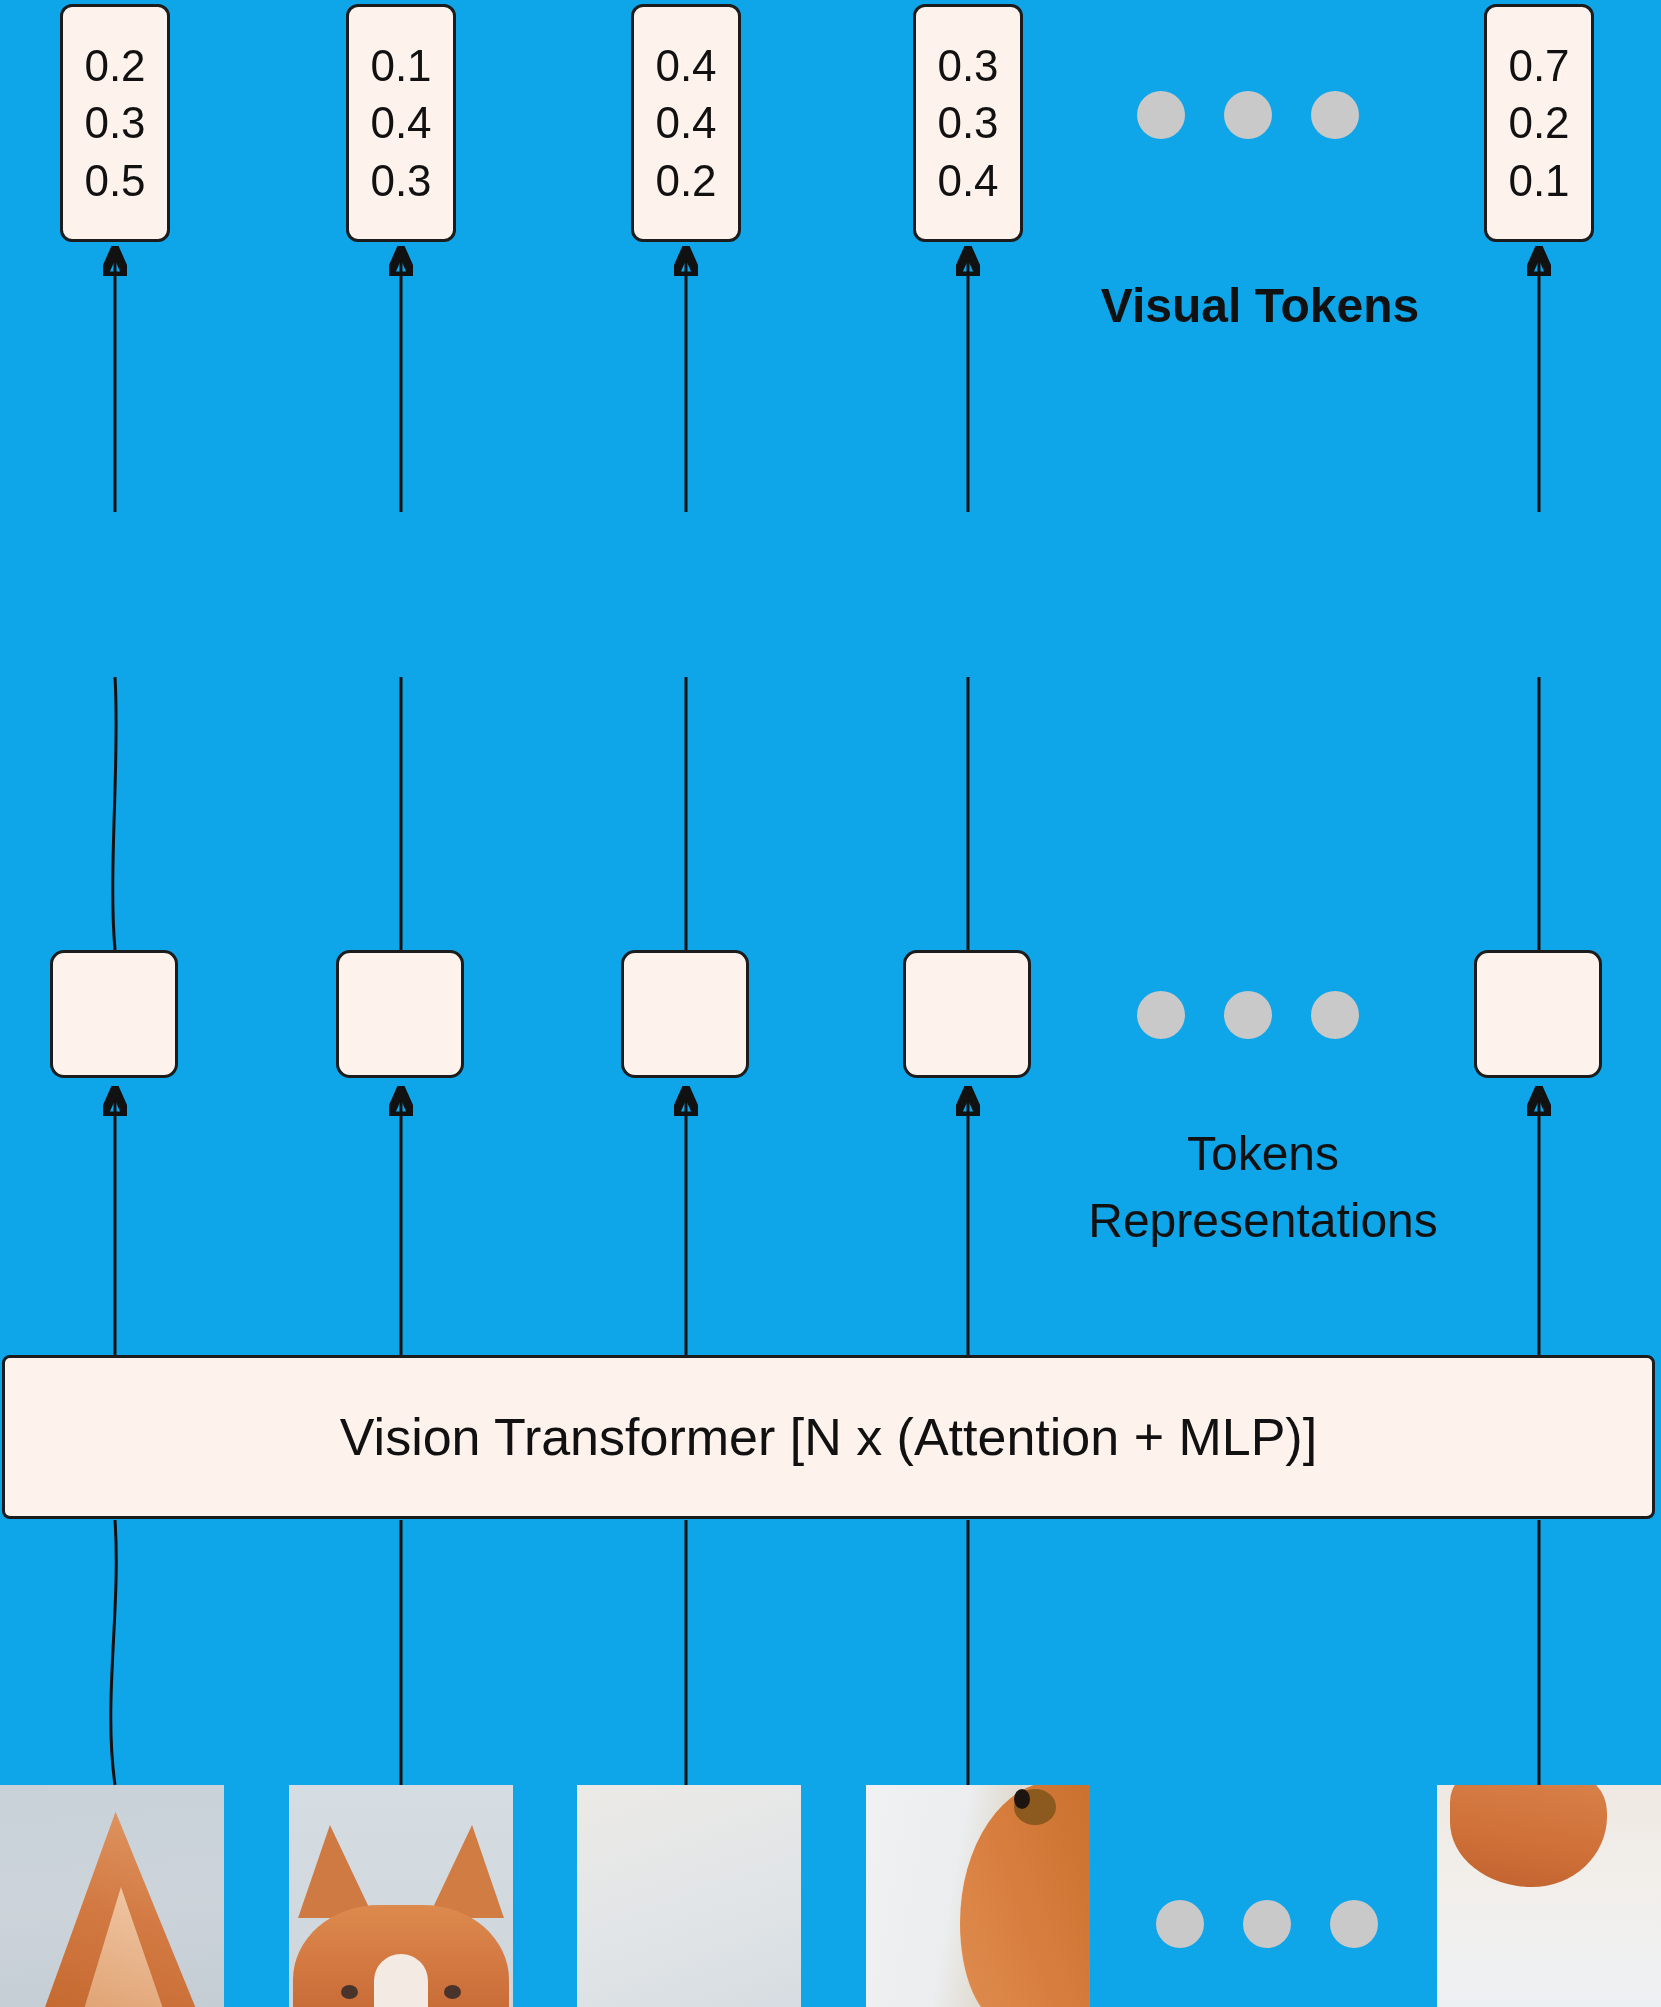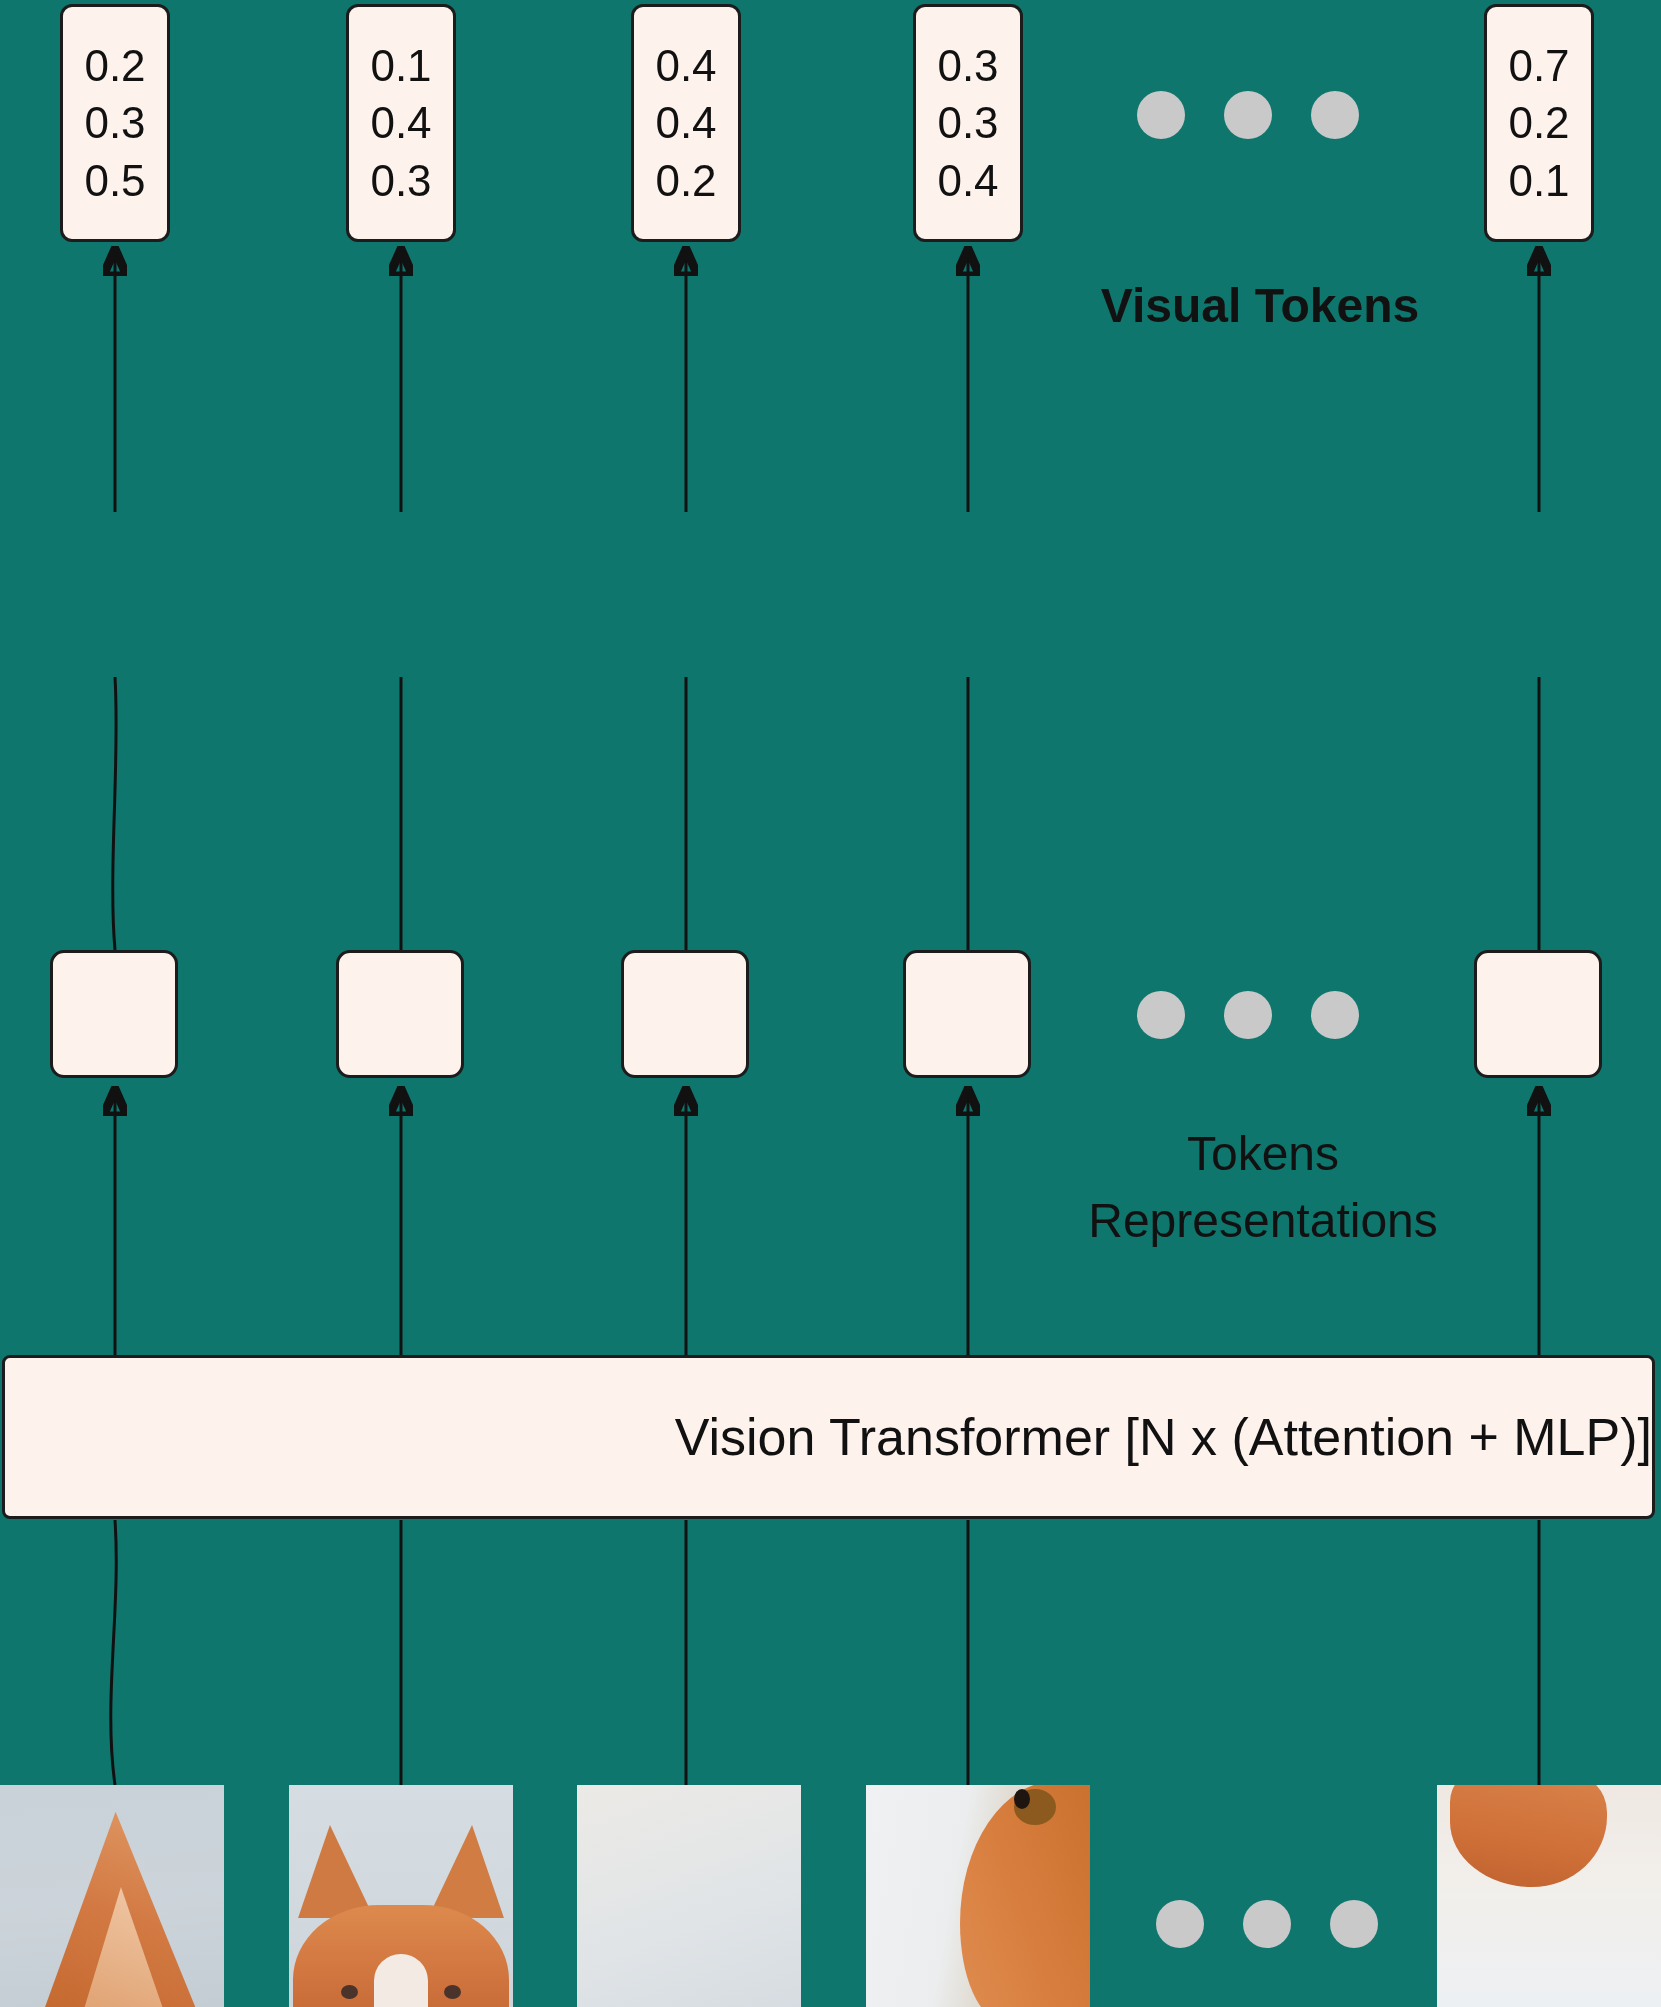--- a/index.html
+++ b/index.html
@@ -1,20 +1,20 @@
 <!DOCTYPE html>
 <html><head>
 <meta charset="utf-8">
 <style>
   * { margin:0; padding:0; box-sizing:border-box; }
   html,body { background:#ffffff; }
   .canvas {
     position:relative;
     width:1661px; height:2007px;
-    background:#0f766e;
+    background:#0ea5e9;
     overflow:hidden;
     font-family:"Liberation Sans", sans-serif;
     color:#111111;
   }
   .arrows { position:absolute; left:0; top:0; width:1661px; height:2007px; pointer-events:none; }
   .arrows path { fill:none; stroke:#111111; stroke-width:3; }
 
   .token-box {
     position:absolute; top:4px; width:110px; height:238px;
     background:#fdf2ec; border:3px solid #1c1c1c; border-radius:12px;
@@ -23,21 +23,21 @@
   }
   .tb1{left:60px;} .tb2{left:346px;} .tb3{left:631px;} .tb4{left:913px;} .tb5{left:1484px;align-items:center;}
 
   .bigbox {
     position:absolute; left:2px; width:1653px; height:164px;
     background:#fdf2ec; border:3px solid #1c1c1c; border-radius:8px;
     display:flex; align-items:center; justify-content:center;
     font-size:52px;
   }
   .visual-head { top:512px; }
-  .vision-transformer { top:1355px;justify-content:flex-end; }
+  .vision-transformer { top:1355px; }
 
   .sq {
     position:absolute; top:950px; width:128px; height:128px;
     background:#fdf2ec; border:3px solid #1c1c1c; border-radius:14px;
   }
   .sq1{left:50px;} .sq2{left:336px;} .sq3{left:621px;} .sq4{left:903px;} .sq5{left:1474px;}
 
   .label { position:absolute; text-align:center; font-size:48px; line-height:1.4; }
   .visual-tokens { left:1010px; top:272px; width:500px;font-weight:bold; }
   .visual-reps   { left:1030px; top:1120px; width:466px; }

